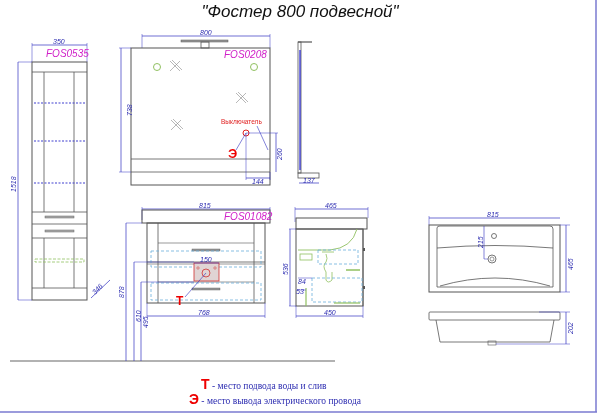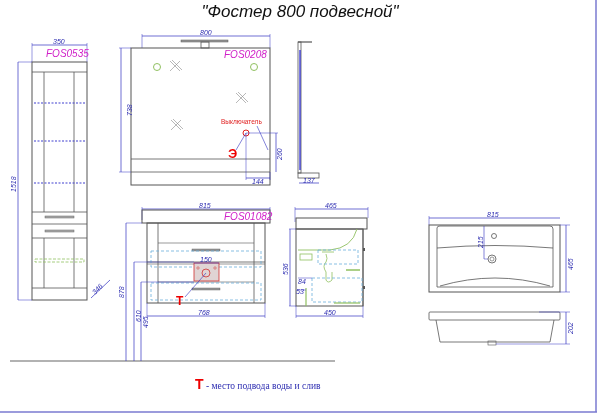--- a/index.html
+++ b/index.html
@@ -1,21 +1,21 @@
 <!DOCTYPE html>
 <html><head>
 <meta charset="utf-8">
 <style>
   html, body { margin:0; padding:0; background:#ffffff; }
   body { width:600px; height:415px; position:relative; overflow:hidden; font-family:"Liberation Sans", sans-serif; }
   .title { position:absolute; left:0; top:2px; width:600px; text-align:center; font-style:italic; font-size:17px; color:#111; }
   svg.drawing { position:absolute; left:0; top:0; }
   .legend { position:absolute; left:195px; top:378px; font-family:"Liberation Serif", serif; font-size:9.5px; color:#2b2bb0; line-height:13px; }
   .legend .mark { color:#ee0000; font-family:"Liberation Sans", sans-serif; font-weight:bold; font-size:14px; }
-  .legend .row { white-space:nowrap; }
+  .legend .row { white-space:nowrap;margin-left:6px; }
   .legend .row2 { margin-left:-6px; }
   .dimtxt { font-family:"Liberation Sans", sans-serif; font-size:7px; fill:#2b2bb0; font-style:italic; }
   .code { font-family:"Liberation Sans", sans-serif; font-size:10px; fill:#d020c8; font-style:italic; }
   .red { font-family:"Liberation Sans", sans-serif; fill:#ee0000; font-weight:bold; }
   .lbl { font-family:"Liberation Sans", sans-serif; font-size:6.5px; fill:#e02020; }
 </style>
 </head>
 <body>
 
 <div class="title">"Фостер 800 подвесной"</div>
@@ -216,13 +216,17 @@
     <line x1="566" y1="312" x2="566" y2="344" stroke="#3030c0" stroke-width="0.7"></line>
     <text class="dimtxt" x="0" y="0" transform="translate(573,334) rotate(-90)">202</text>
   </g>
 </svg>
 
 <div class="legend">
   <div class="row">
     <span class="mark">Т</span>
     <span>- место подвода воды и слив</span>
   </div>
+  <div class="row row2">
+    <span class="mark">Э</span>
+    <span>- место вывода электрического провода</span>
+  </div>
 </div>
 
 </body></html>

